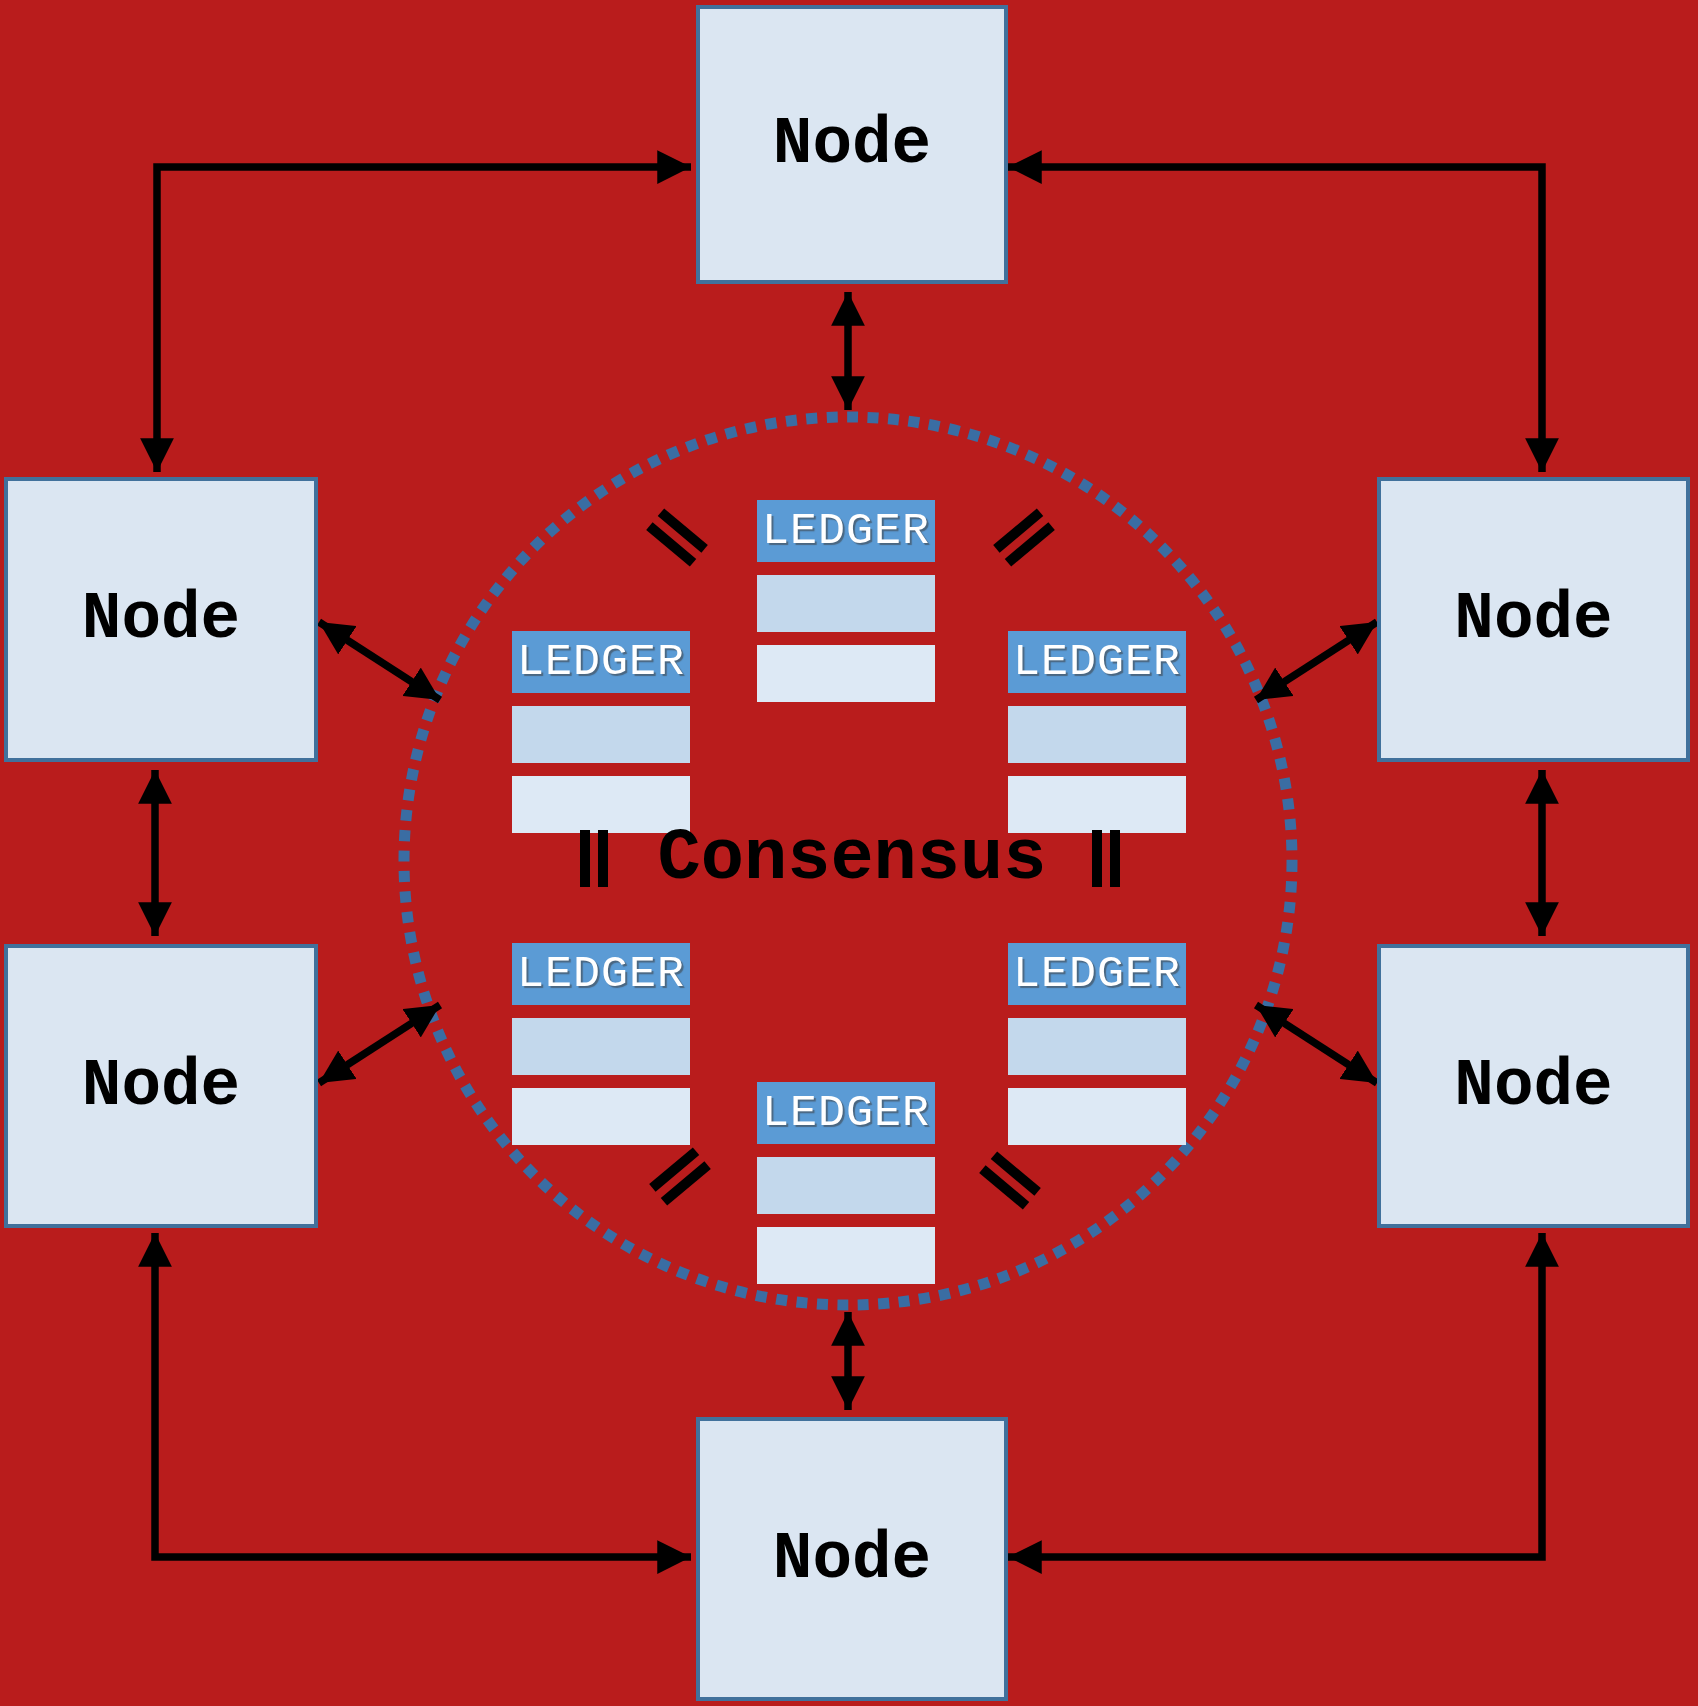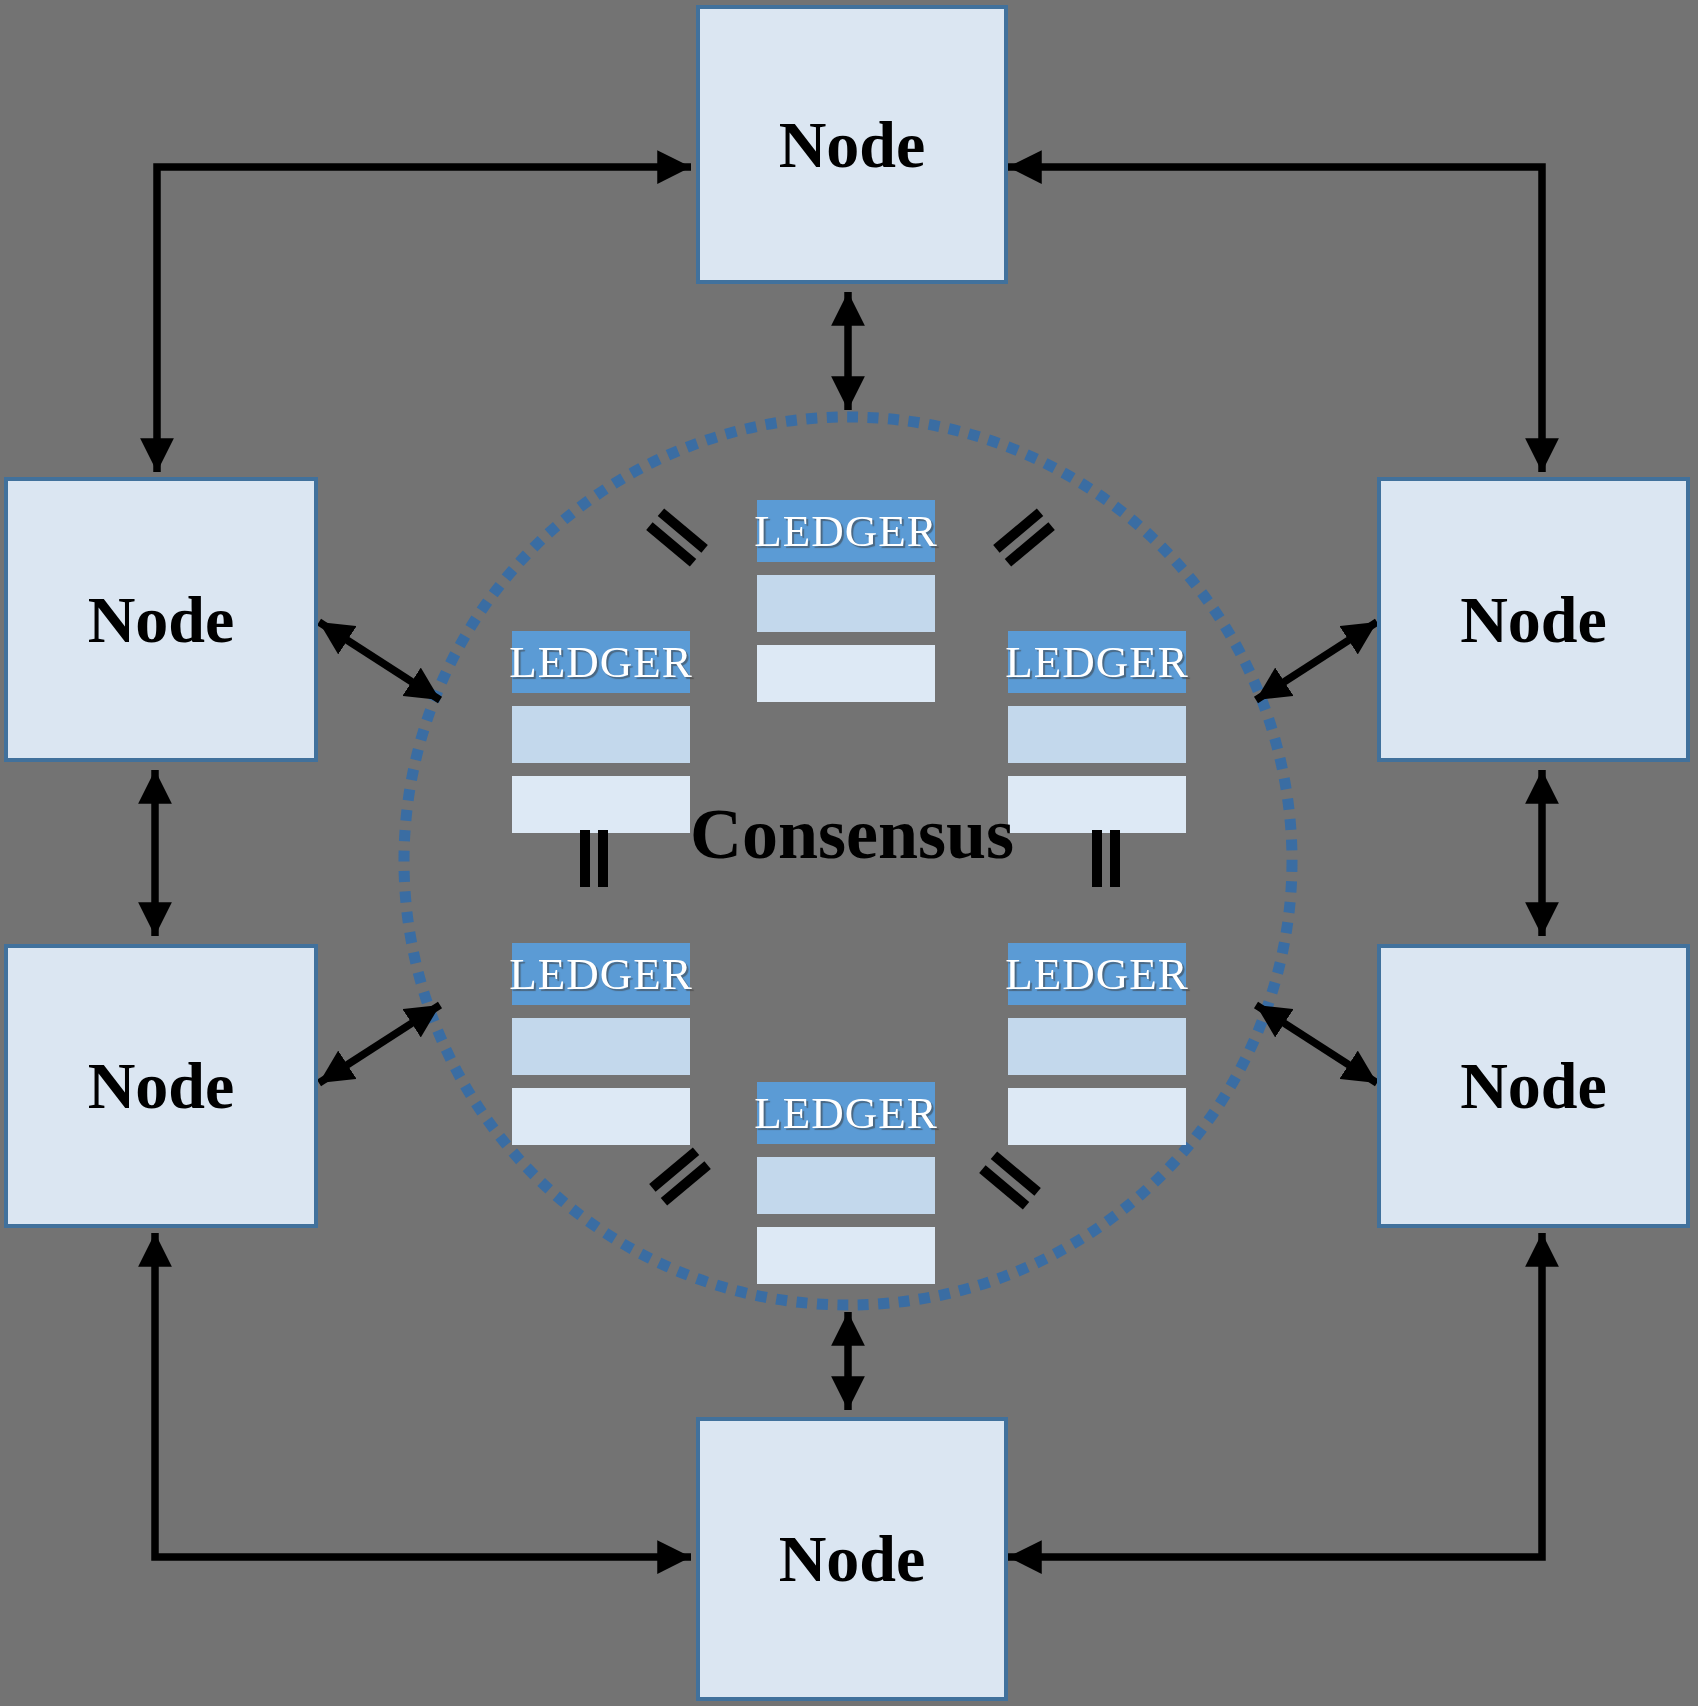--- a/index.html
+++ b/index.html
@@ -9,22 +9,22 @@
     --ledger-row-mid:#c3d8ec;
     --ledger-row-light:#dde9f5;
     --circle-dot:#3a6da3;
     --arrow:#000000;
     --text:#000000;
     --ledger-text:#ffffff;
   }
   html,body{margin:0;padding:0;background:#ffffff;}
   #canvas{
     position:relative;width:1698px;height:1706px;overflow:hidden;
-    font-family:Liberation Serif, serif;
-    background:#737373;
+    font-family:Liberation Mono, monospace;
+    background:#b91c1c;
   }
   #connector-layer{position:absolute;left:0;top:0;width:1698px;height:1706px;}
 
   .node{
     position:absolute;
     background:var(--node-fill);
     border:4px solid var(--node-border);
     box-sizing:border-box;
     display:flex;align-items:center;justify-content:center;
   }
@@ -50,21 +50,21 @@
   .row-mid{background:var(--ledger-row-mid);}
   .row-light{background:var(--ledger-row-light);}
   .ledger-top-center{left:757px;top:469px;}
   .ledger-upper-left{left:512px;top:600px;}
   .ledger-upper-right{left:1008px;top:600px;}
   .ledger-lower-left{left:512px;top:912px;}
   .ledger-lower-right{left:1008px;top:912px;}
   .ledger-bottom-center{left:757px;top:1051px;}
 
   .consensus{
-    position:absolute;left:852px;top:834px;transform:translate(-50%,-50%);
+    position:absolute;left:852px;top:859px;transform:translate(-50%,-50%);
     font-size:72px;font-weight:700;color:var(--text);white-space:nowrap;
   }
 
   
   .eq{
     position:absolute;width:28px;height:57px;
     display:flex;justify-content:space-between;
   }
   .eq .bar{width:10px;height:57px;background:var(--arrow);display:block;}
   .eq-upper-left {left:663px;top:509px;transform:rotate(-50deg);}

